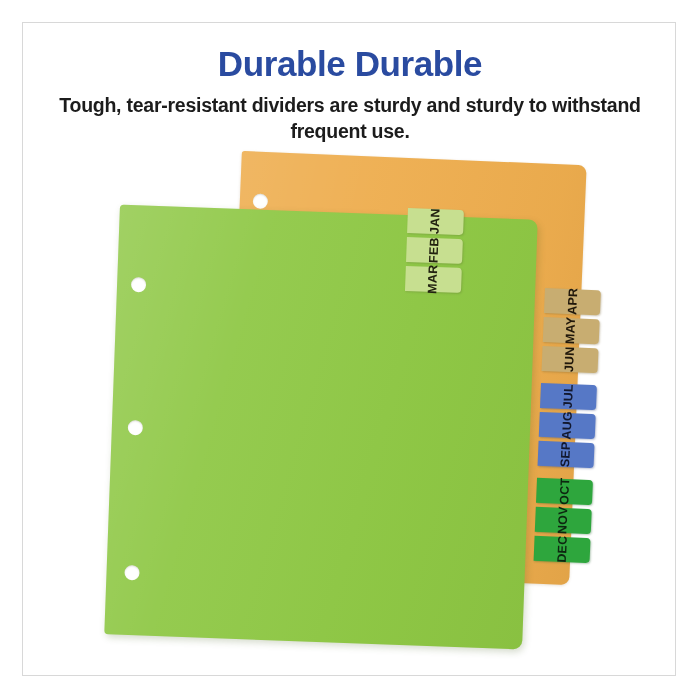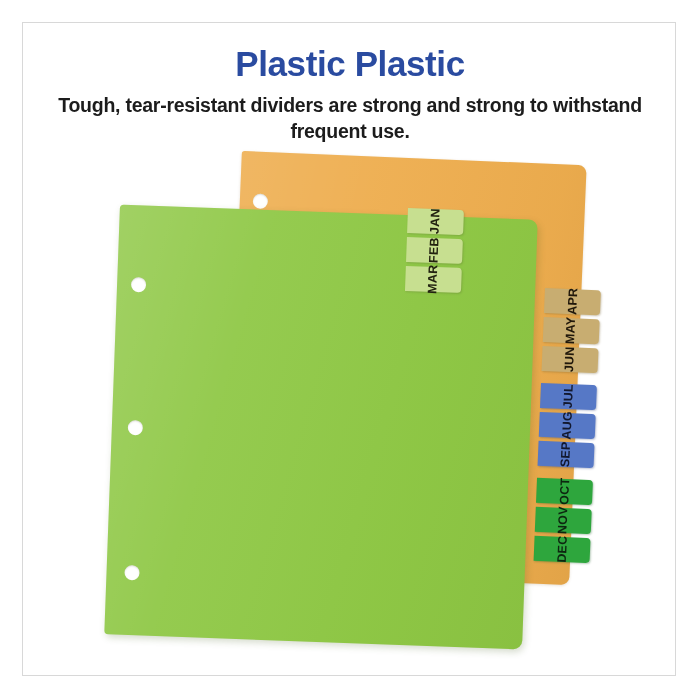--- a/index.html
+++ b/index.html
@@ -213,22 +213,22 @@
   .tabgroup-orange .tab.r8 { top: 248px; }
 </style>
 </head>
 <body>
 
 <div class="page">
 
   <div class="frame"></div>
 
   <div class="textblock">
-    <h1 class="headline">Plastic Plastic</h1>
-    <p class="subhead">Tough, tear-resistant dividers are strong and strong to withstand frequent use.</p>
+    <h1 class="headline">Durable Durable</h1>
+    <p class="subhead">Tough, tear-resistant dividers are sturdy and sturdy to withstand frequent use.</p>
   </div>
 
   <div class="stage">
 
     <div class="sheet-orange">
       <div class="shade"></div>
       <div class="hole o1"></div>
     </div>
 
     <div class="tabgroup-orange">

